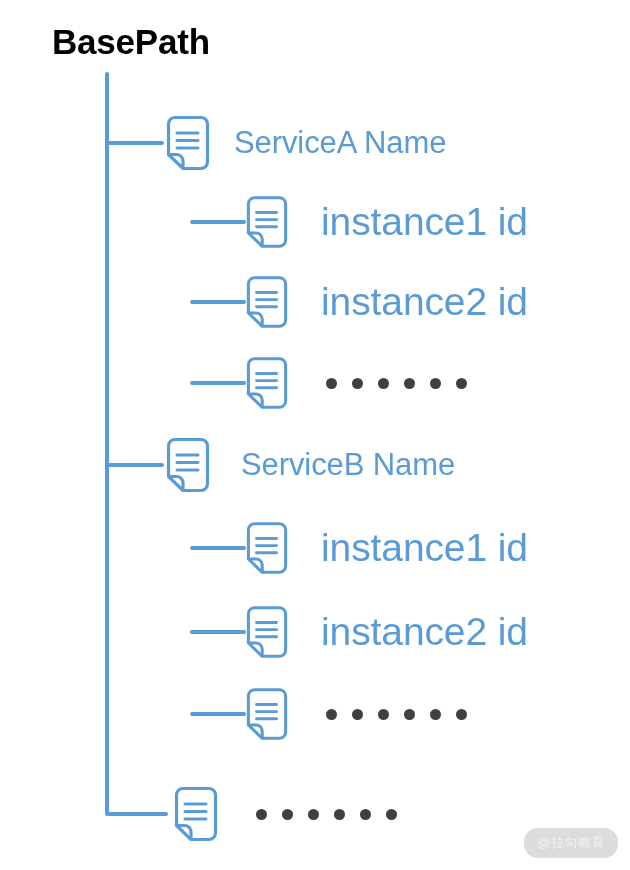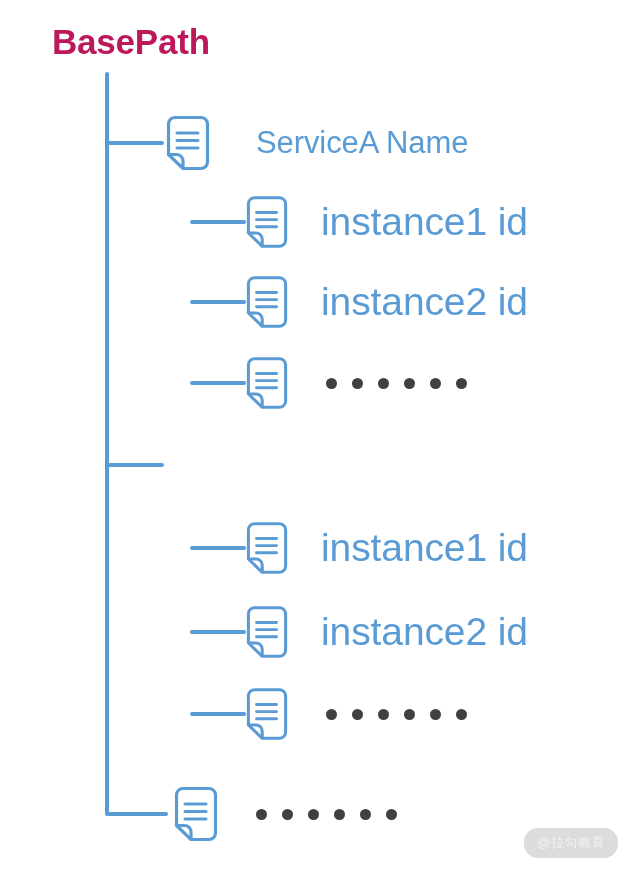--- a/index.html
+++ b/index.html
@@ -19,21 +19,21 @@
     overflow: hidden;
   }
 
   
   .root-title {
     position: absolute;
     left: 52px;
     top: 20px;
     font-size: 35px;
     font-weight: 700;
-    color: #be185d;
+    color: #000000;
     letter-spacing: -0.2px;
     line-height: 44px;
     white-space: nowrap;
   }
 
   
   .trunk {
     position: absolute;
     left: 105px;
     top: 72px;
@@ -121,21 +121,21 @@
   <div class="node level-1" style="left:166px; top:143px; transform:translateY(-50%);">
     <span class="doc-icon">
       <svg width="44" height="56" viewBox="0 0 44 56" fill="none">
         <path d="M9 2.5 H35 A6.5 6.5 0 0 1 41.5 9 V47 A6.5 6.5 0 0 1 35 53.5 H17 L2.5 39.5 V9 A6.5 6.5 0 0 1 9 2.5 Z" stroke="#5B9BD5" stroke-width="3.2" stroke-linejoin="round" fill="none"></path>
         <path d="M2.5 39.5 H10.5 A6.5 6.5 0 0 1 17 46 V53.5" stroke="#5B9BD5" stroke-width="3.2" stroke-linejoin="round" fill="none"></path>
         <line x1="11" y1="18" x2="32" y2="18" stroke="#5B9BD5" stroke-width="3" stroke-linecap="round"></line>
         <line x1="11" y1="25.5" x2="32" y2="25.5" stroke="#5B9BD5" stroke-width="3" stroke-linecap="round"></line>
         <line x1="11" y1="33" x2="32" y2="33" stroke="#5B9BD5" stroke-width="3" stroke-linecap="round"></line>
       </svg>
     </span>
-    <span class="node-label" style="margin-left:46px;">ServiceA Name</span>
+    <span class="node-label" style="margin-left:24px;">ServiceA Name</span>
   </div>
 
   <div class="connector" style="left:190px; top:220px; width:56px;"></div>
   <div class="node level-2" style="left:246px; top:222px; transform:translateY(-50%);">
     <span class="doc-icon">
       <svg width="42" height="54" viewBox="0 0 44 56" fill="none">
         <path d="M9 2.5 H35 A6.5 6.5 0 0 1 41.5 9 V47 A6.5 6.5 0 0 1 35 53.5 H17 L2.5 39.5 V9 A6.5 6.5 0 0 1 9 2.5 Z" stroke="#5B9BD5" stroke-width="3.2" stroke-linejoin="round" fill="none"></path>
         <path d="M2.5 39.5 H10.5 A6.5 6.5 0 0 1 17 46 V53.5" stroke="#5B9BD5" stroke-width="3.2" stroke-linejoin="round" fill="none"></path>
         <line x1="11" y1="18" x2="32" y2="18" stroke="#5B9BD5" stroke-width="3" stroke-linecap="round"></line>
         <line x1="11" y1="25.5" x2="32" y2="25.5" stroke="#5B9BD5" stroke-width="3" stroke-linecap="round"></line>
@@ -174,20 +174,32 @@
       <span class="dot"></span>
       <span class="dot"></span>
       <span class="dot"></span>
       <span class="dot"></span>
       <span class="dot"></span>
       <span class="dot"></span>
     </span>
   </div>
 
   <div class="connector" style="left:107px; top:463px; width:57px;"></div>
+  <div class="node level-1" style="left:166px; top:465px; transform:translateY(-50%);">
+    <span class="doc-icon">
+      <svg width="44" height="56" viewBox="0 0 44 56" fill="none">
+        <path d="M9 2.5 H35 A6.5 6.5 0 0 1 41.5 9 V47 A6.5 6.5 0 0 1 35 53.5 H17 L2.5 39.5 V9 A6.5 6.5 0 0 1 9 2.5 Z" stroke="#5B9BD5" stroke-width="3.2" stroke-linejoin="round" fill="none"></path>
+        <path d="M2.5 39.5 H10.5 A6.5 6.5 0 0 1 17 46 V53.5" stroke="#5B9BD5" stroke-width="3.2" stroke-linejoin="round" fill="none"></path>
+        <line x1="11" y1="18" x2="32" y2="18" stroke="#5B9BD5" stroke-width="3" stroke-linecap="round"></line>
+        <line x1="11" y1="25.5" x2="32" y2="25.5" stroke="#5B9BD5" stroke-width="3" stroke-linecap="round"></line>
+        <line x1="11" y1="33" x2="32" y2="33" stroke="#5B9BD5" stroke-width="3" stroke-linecap="round"></line>
+      </svg>
+    </span>
+    <span class="node-label" style="margin-left:31px;">ServiceB Name</span>
+  </div>
 
   <div class="connector" style="left:190px; top:546px; width:56px;"></div>
   <div class="node level-2" style="left:246px; top:548px; transform:translateY(-50%);">
     <span class="doc-icon">
       <svg width="42" height="54" viewBox="0 0 44 56" fill="none">
         <path d="M9 2.5 H35 A6.5 6.5 0 0 1 41.5 9 V47 A6.5 6.5 0 0 1 35 53.5 H17 L2.5 39.5 V9 A6.5 6.5 0 0 1 9 2.5 Z" stroke="#5B9BD5" stroke-width="3.2" stroke-linejoin="round" fill="none"></path>
         <path d="M2.5 39.5 H10.5 A6.5 6.5 0 0 1 17 46 V53.5" stroke="#5B9BD5" stroke-width="3.2" stroke-linejoin="round" fill="none"></path>
         <line x1="11" y1="18" x2="32" y2="18" stroke="#5B9BD5" stroke-width="3" stroke-linecap="round"></line>
         <line x1="11" y1="25.5" x2="32" y2="25.5" stroke="#5B9BD5" stroke-width="3" stroke-linecap="round"></line>
         <line x1="11" y1="33" x2="32" y2="33" stroke="#5B9BD5" stroke-width="3" stroke-linecap="round"></line>

